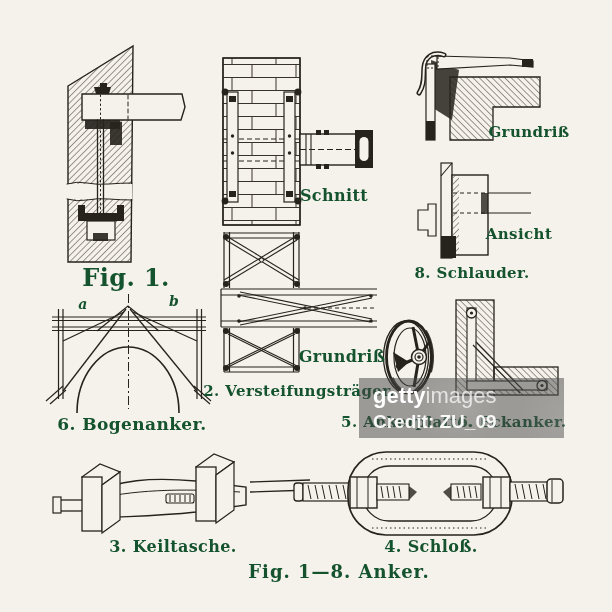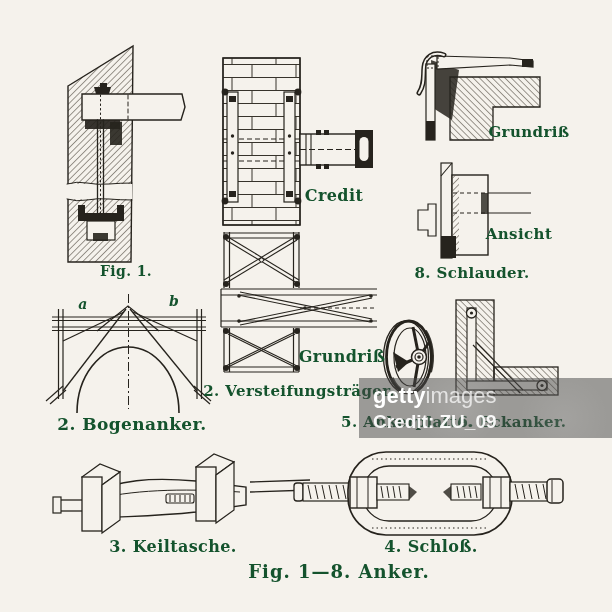--- a/index.html
+++ b/index.html
@@ -2,21 +2,21 @@
 <html><head>
 <meta charset="utf-8">
 <style>
   html,body{margin:0;padding:0;background:#e8e5df;}
   #stage{position:relative;width:612px;height:612px;background:#f5f2ec;overflow:hidden;
          font-family:"DejaVu Serif",serif;}
   svg{position:absolute;left:0;top:0;}
   .cap{position:absolute;font-family:"DejaVu Serif",serif;font-weight:700;color:#14532d;
        transform:translate(-50%,0);white-space:nowrap;letter-spacing:.4px;z-index:2;}
   .cap.it{font-style:italic;}
-  #wm-bar{position:absolute;left:359px;top:378px;width:253px;height:60px;z-index:3;
+  #wm-bar{position:absolute;left:359px;top:378px;width:205px;height:60px;z-index:3;
           background:
             radial-gradient(circle at 100px 28px, rgba(255,255,255,.10), rgba(255,255,255,0) 42px),
             radial-gradient(circle at 205px 40px, rgba(255,255,255,.08), rgba(255,255,255,0) 45px),
             rgba(72,72,72,.52);}
   #wm-brand{position:absolute;left:14px;top:6px;font-family:"Liberation Sans",sans-serif;
             font-size:22px;line-height:24px;color:#fff;}
   #wm-brand .b1{font-weight:700;}
   #wm-brand .b2{font-weight:400;opacity:.72;}
   #wm-credit{position:absolute;left:14px;top:33px;font-family:"Liberation Sans",sans-serif;
              font-size:19px;font-weight:700;color:#fff;opacity:.95;}
@@ -251,27 +251,27 @@
     <rect x="451" y="484" width="30" height="16" fill="#f5f2ec" stroke="#26231d" stroke-width="1.1"></rect>
     <path d="M457,486 l2,12 M463,486 l2,12 M469,486 l2,12 M475,486 l2,12" stroke="#26231d" stroke-width="1"></path>
     <path d="M451,486 L443,492 L451,500 Z" fill="#26231d" opacity=".8"></path>
     <rect x="510" y="482" width="40" height="19" fill="#f5f2ec" stroke="#26231d" stroke-width="1.2"></rect>
     <path d="M515,484 l3,15 M522,484 l3,15 M529,484 l3,15 M536,484 l3,15 M543,484 l3,15" stroke="#26231d" stroke-width="1"></path>
     <rect x="547" y="479" width="16" height="24" rx="4" fill="#f5f2ec" stroke="#26231d" stroke-width="1.5"></rect>
     <line x1="552" y1="480" x2="552" y2="502" stroke="#26231d" stroke-width="1"></line>
   </g>
 </svg>
 
-<div class="cap" style="left:126px;top:263px;font-size:14px;">Fig. 1.</div>
-<div class="cap" style="left:334px;top:186px;font-size:16px;">Credit</div>
+<div class="cap" style="left:126px;top:263px;font-size:24px;">Fig. 1.</div>
+<div class="cap" style="left:334px;top:186px;font-size:16px;">Schnitt</div>
 <div class="cap" style="left:342px;top:347px;font-size:16px;">Grundriß</div>
 <div class="cap" style="left:299px;top:382px;font-size:15px;">2. Versteifungsträger.</div>
 <div class="cap it" style="left:83px;top:296px;font-size:14px;">a</div>
 <div class="cap it" style="left:174px;top:293px;font-size:14px;">b</div>
-<div class="cap" style="left:132px;top:414px;font-size:17px;">2. Bogenanker.</div>
+<div class="cap" style="left:132px;top:414px;font-size:17px;">6. Bogenanker.</div>
 <div class="cap" style="left:529px;top:123px;font-size:15px;">Grundriß</div>
 <div class="cap" style="left:519px;top:225px;font-size:15px;">Ansicht</div>
 <div class="cap" style="left:472px;top:264px;font-size:15px;">8. Schlauder.</div>
 <div class="cap" style="left:407px;top:413px;font-size:15px;">5. Ankerplatte.</div>
 <div class="cap" style="left:512px;top:413px;font-size:15px;">6. Eckanker.</div>
 <div class="cap" style="left:173px;top:537px;font-size:16px;">3. Keiltasche.</div>
 <div class="cap" style="left:431px;top:537px;font-size:16px;">4. Schloß.</div>
 <div class="cap" style="left:339px;top:561px;font-size:18px;letter-spacing:1px;">Fig. 1—8. Anker.</div>
 
 <div id="wm-bar">

